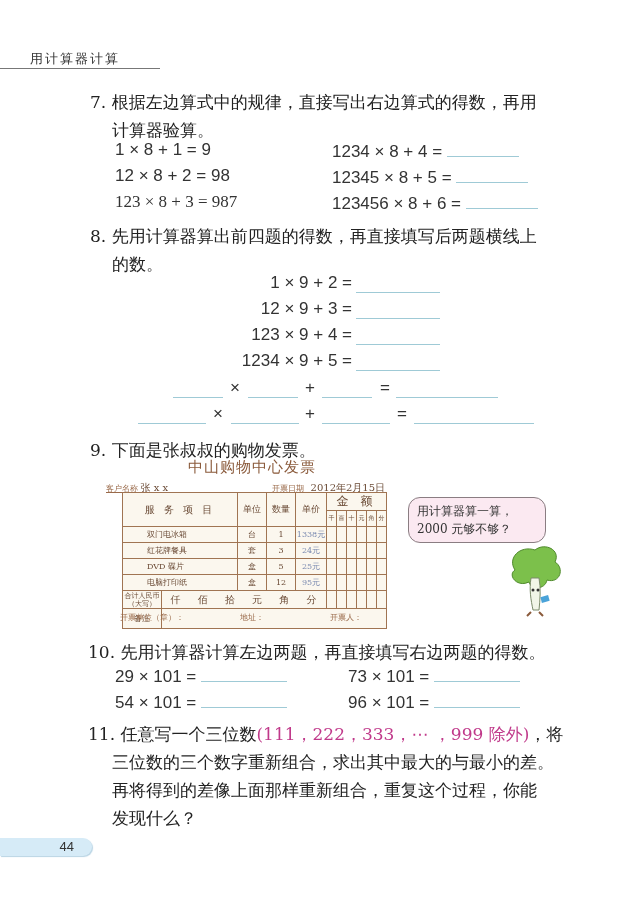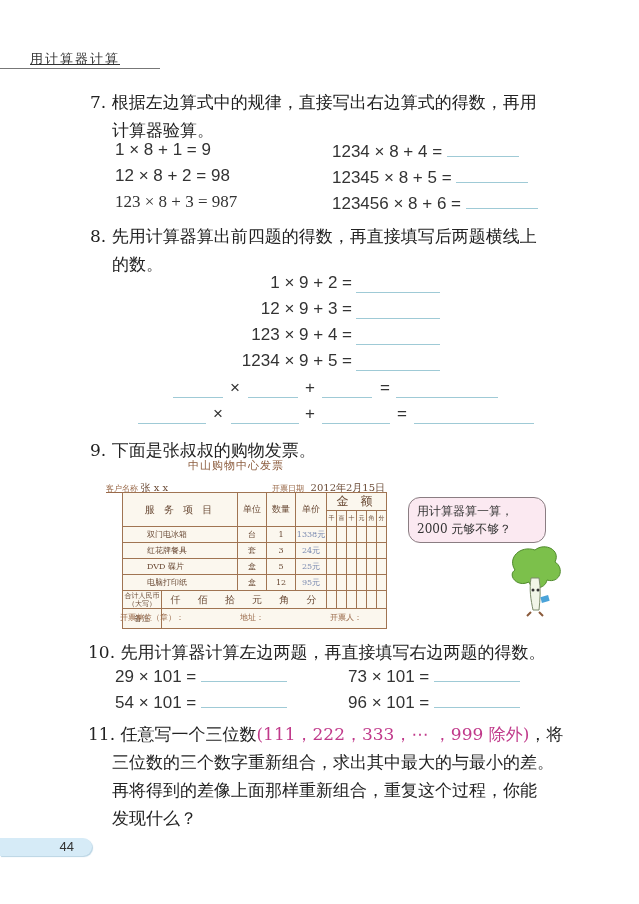--- a/index.html
+++ b/index.html
@@ -1,27 +1,27 @@
 <!DOCTYPE html>
 <html><head>
 <meta charset="utf-8">
 <style>
   html, body { margin:0; padding:0; }
   body { width:639px; height:904px; background:#ffffff; position:relative; overflow:hidden;
          font-family:"DejaVu Serif", serif; color:#2a2a2a; }
   .abs { position:absolute; }
-  .header-title { left:30px; top:50px; font-size:13px; letter-spacing:2px; color:#333;text-decoration:underline; }
+  .header-title { left:30px; top:50px; font-size:13px; letter-spacing:2px; color:#333; }
   .header-line { left:0; top:68px; width:160px; height:1px; background:#777; }
   .qtext { font-size:17px; line-height:28px; color:#222; }
   .qnum { font-family:"DejaVu Serif", serif; }
   .math { font-family:"Liberation Sans", sans-serif; font-size:17px; color:#333; white-space:nowrap; }
   .blank { display:inline-block; border-bottom:1px solid #9fcad6; height:16px; vertical-align:baseline; }
   .pink { color:#c0398a; }
   
-  .inv-title { font-family:"Liberation Sans", sans-serif; font-size:11px; color:#8a5a3b; letter-spacing:1px; }
+  .inv-title { font-family:"Liberation Sans", sans-serif; font-size:15px; color:#8a5a3b; letter-spacing:1px; }
   .inv-small { font-size:8px; color:#9a6a4a; }
   .inv { border-collapse:collapse; background:#fbf7ee; }
   .inv td { border:1px solid #a07452; font-size:8px; color:#6a4a35; text-align:center; padding:0; height:15px; }
   .inv .hd { font-size:10px; letter-spacing:3px; }
   .inv .amt { width:9px; }
   .bubble { background:#fbe9f1; border:1.5px solid #8a7d82; border-radius:12px; font-size:12px; line-height:18px; padding:4px 8px; color:#333; }
   .page-num { left:0; top:838px; width:92px; height:18px; background:#d6ebf7; border-radius:0 10px 10px 0;
               font-family:"Liberation Sans", sans-serif; font-size:13px; color:#333; text-align:right; box-sizing:border-box; padding-right:18px; line-height:18px; box-shadow:1px 1px 1px #b9d4e4; }
 </style>
 </head>

